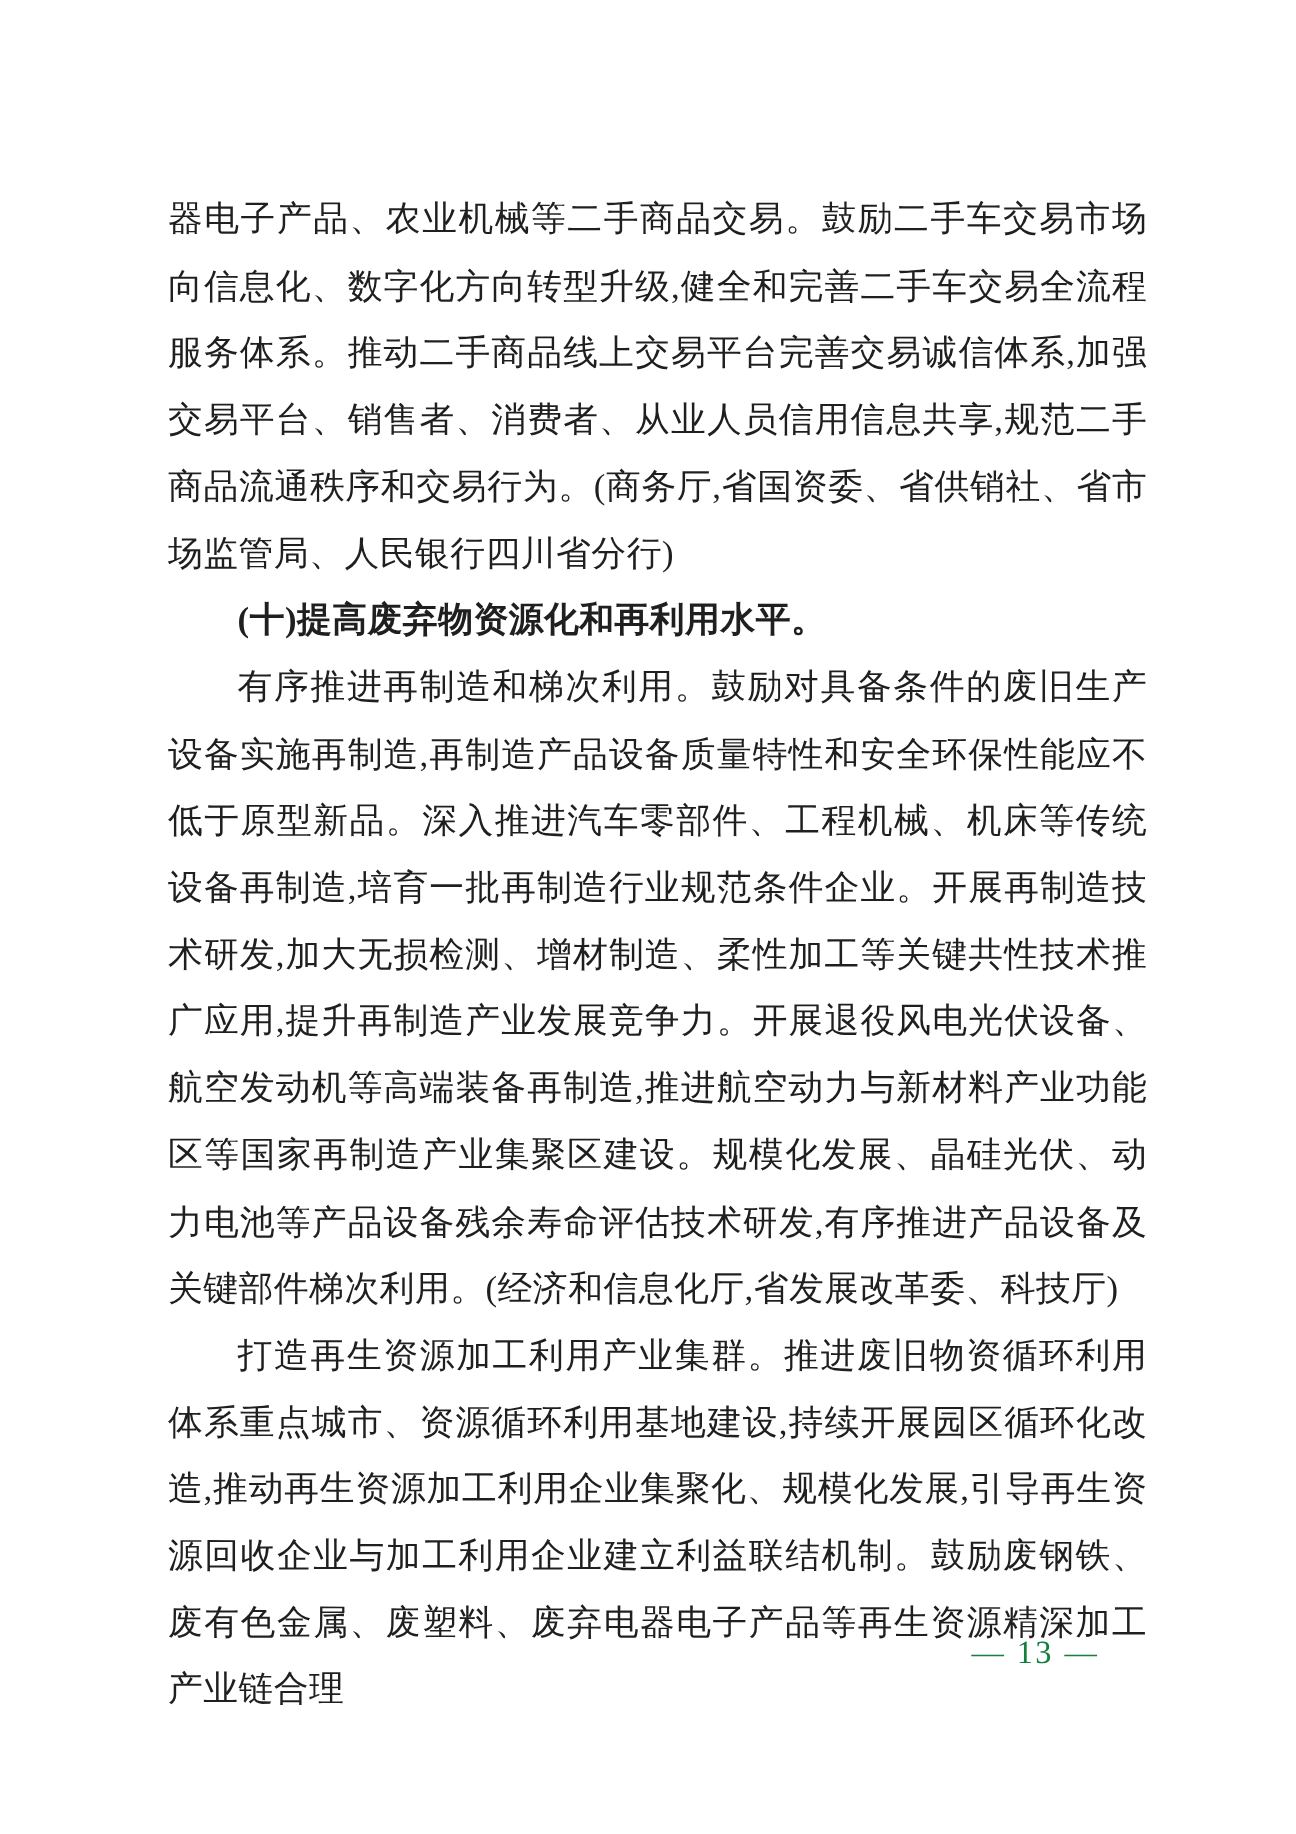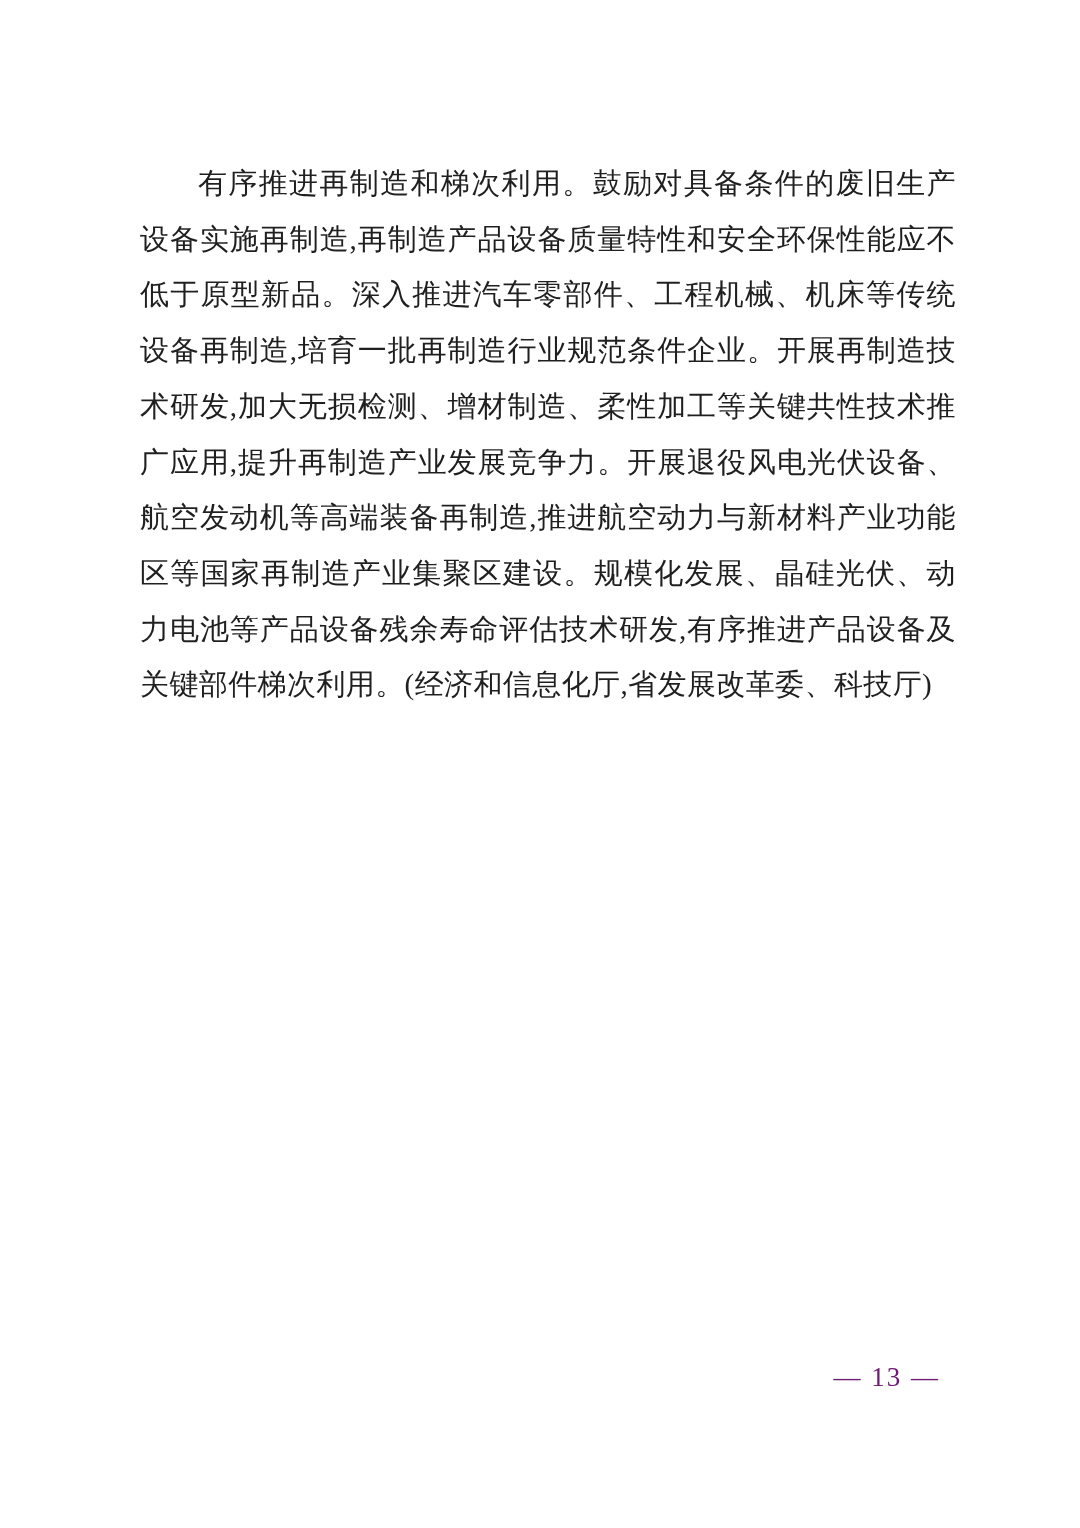--- a/index.html
+++ b/index.html
@@ -43,29 +43,32 @@
     
     text-align-last: justify;
   }
   .section-heading {
     text-indent: 2em;
     font-weight: bold;
   }
   .page-footer {
     position: absolute;
     top: 1360px;
-    right: 140px;
+    right: 164px;
     font-size: 27px;
     line-height: 34px;
     letter-spacing: 2px;
-    color: #701a75;
+    color: #15803d;
     text-align: center;
   }
 </style>
 </head>
 <body>
 
 <div class="page">
   <div class="content">
+    <p class="par-no-indent">器电子产品、农业机械等二手商品交易。鼓励二手车交易市场向信息化、数字化方向转型升级,健全和完善二手车交易全流程服务体系。推动二手商品线上交易平台完善交易诚信体系,加强交易平台、销售者、消费者、从业人员信用信息共享,规范二手商品流通秩序和交易行为。(商务厅,省国资委、省供销社、省市场监管局、人民银行四川省分行)</p>
+    <p class="section-heading">(十)提高废弃物资源化和再利用水平。</p>
     <p class="par-indent">有序推进再制造和梯次利用。鼓励对具备条件的废旧生产设备实施再制造,再制造产品设备质量特性和安全环保性能应不低于原型新品。深入推进汽车零部件、工程机械、机床等传统设备再制造,培育一批再制造行业规范条件企业。开展再制造技术研发,加大无损检测、增材制造、柔性加工等关键共性技术推广应用,提升再制造产业发展竞争力。开展退役风电光伏设备、航空发动机等高端装备再制造,推进航空动力与新材料产业功能区等国家再制造产业集聚区建设。规模化发展、晶硅光伏、动力电池等产品设备残余寿命评估技术研发,有序推进产品设备及关键部件梯次利用。(经济和信息化厅,省发展改革委、科技厅)</p>
+    <p class="par-indent par-continues">打造再生资源加工利用产业集群。推进废旧物资循环利用体系重点城市、资源循环利用基地建设,持续开展园区循环化改造,推动再生资源加工利用企业集聚化、规模化发展,引导再生资源回收企业与加工利用企业建立利益联结机制。鼓励废钢铁、废有色金属、废塑料、废弃电器电子产品等再生资源精深加工产业链合理</p>
   </div>
   <div class="page-footer">— 13 —</div>
 </div>
 
 </body></html>

